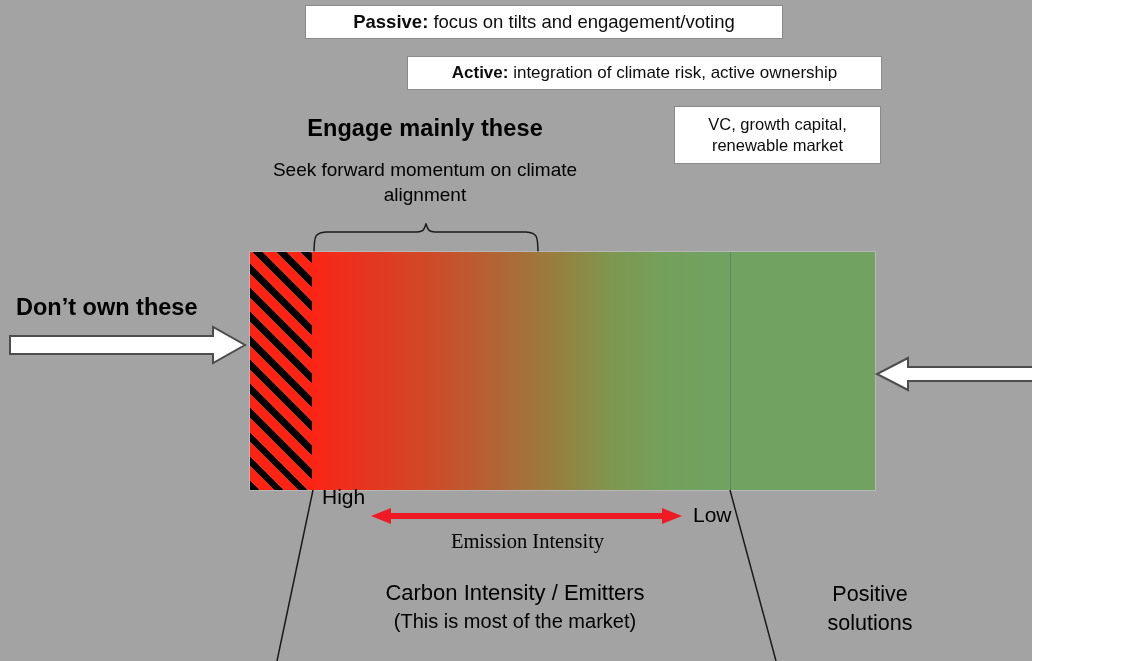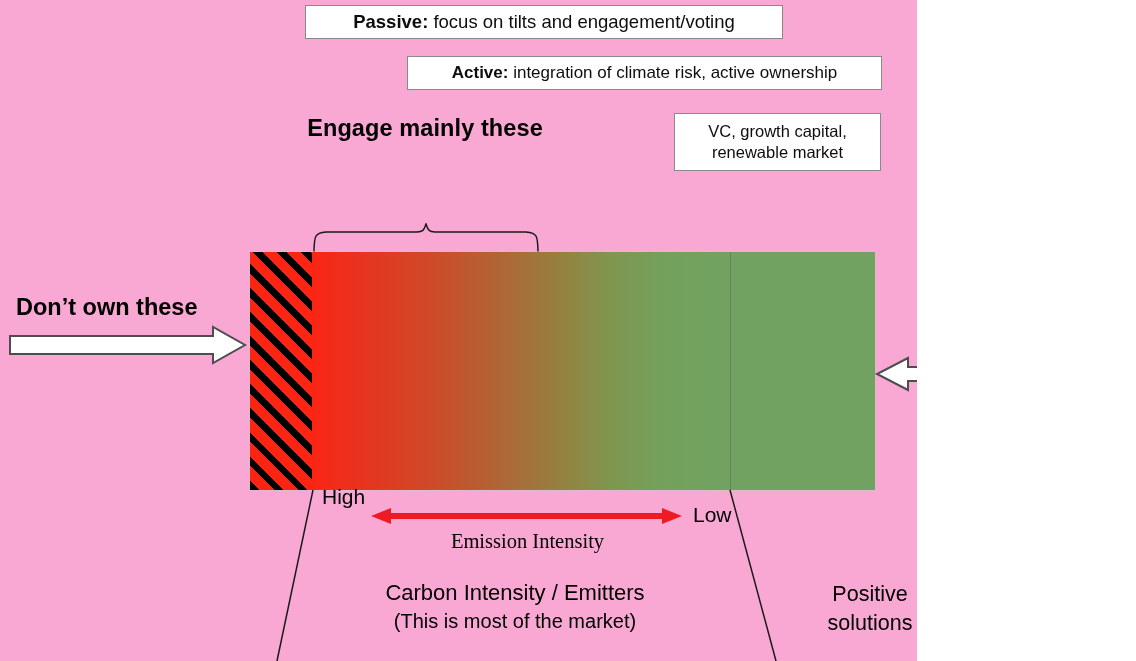--- a/index.html
+++ b/index.html
@@ -7,23 +7,23 @@
     margin: 0;
     padding: 0;
     background: #ffffff;
   }
   body {
     font-family: "Liberation Sans", sans-serif;
     color: #000000;
   }
   #stage {
     position: relative;
-    width: 917px;
+    width: 1032px;
     height: 661px;
-    background: #f9a8d4;
+    background: #a3a3a3;
     overflow: hidden;
   }
 
   
   .callout {
     position: absolute;
     box-sizing: border-box;
     border: 1px solid #8a8a8a;
     background: #ffffff;
     display: flex;
@@ -41,21 +41,20 @@
     font-size: 18.5px;
   }
   #box-active {
     left: 407px; top: 56px; width: 475px; height: 34px;
     font-size: 17px;
   }
   #box-vc {
     left: 674px; top: 106px; width: 207px; height: 58px;
     font-size: 16.5px;
     flex-direction: column;
-    margin-top: 7px;
   }
   #box-vc .vcline { display: block; white-space: nowrap; }
 
   
   #engage-title {
     position: absolute;
     left: 255px; top: 115px; width: 340px;
     text-align: center;
     font-size: 23.5px;
     font-weight: bold;
@@ -193,20 +192,21 @@
   <div class="callout" id="box-active">
     <span><span class="lead">Active:</span><span class="rest"> integration of climate risk, active ownership</span></span>
   </div>
 
   <div class="callout" id="box-vc">
     <span class="vcline">VC, growth capital,</span>
     <span class="vcline">renewable market</span>
   </div>
 
   <div id="engage-title">Engage mainly these</div>
+  <div id="engage-sub">Seek forward momentum on climate alignment</div>
 
   <svg id="brace" viewBox="0 0 232 32">
     <path d="M 4 31 C 4 12, 5 10, 16 9 L 107 9 C 114 9, 114 6, 116 1 C 118 6, 118 9, 125 9 L 216 9 C 227 10, 228 12, 228 31" fill="none" stroke="#1a1a1a" stroke-width="1.5" stroke-linecap="round"></path>
   </svg>
 
   <div id="bar">
     <div id="hatch"></div>
     <div id="bar-divider"></div>
   </div>
 

